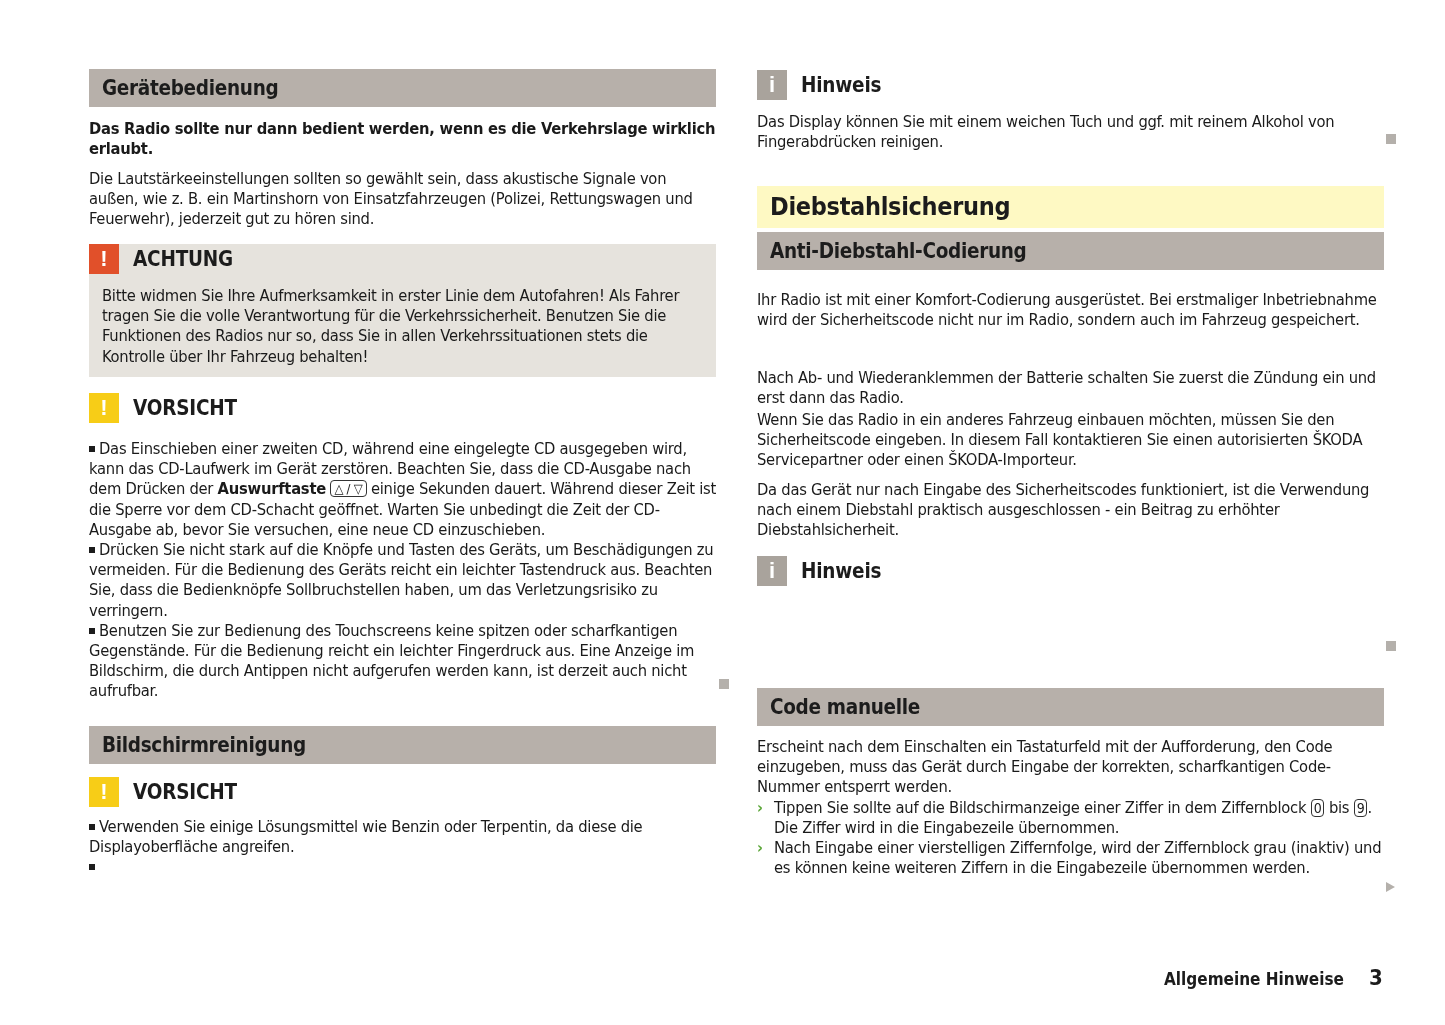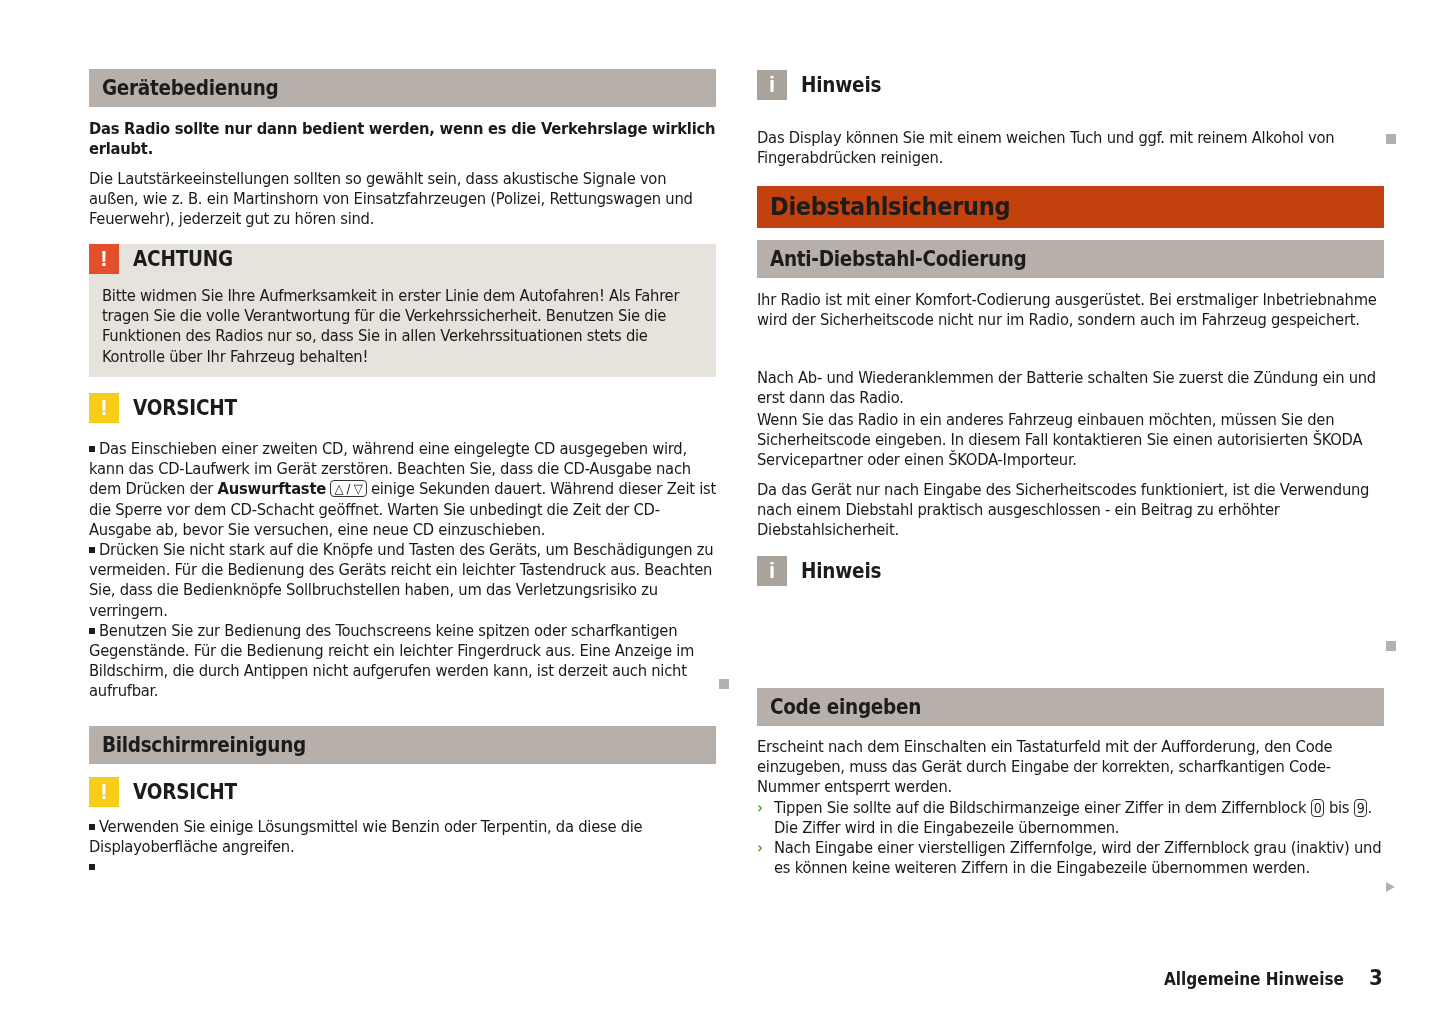--- a/index.html
+++ b/index.html
@@ -6,21 +6,21 @@
   html, body { width: 1445px; height: 1025px; background: #ffffff; overflow: hidden; }
   body { position: relative; font-family: "DejaVu Sans Condensed", "Liberation Sans Narrow", "Liberation Sans", sans-serif; color: #1a1a1a; }
   .col { position: absolute; top: 0; }
   .col-left { left: 89px; width: 627px; }
   .col-right { left: 757px; width: 627px; }
 
   .txt { font-size: 16.4px; line-height: 20.2px; letter-spacing: -0.25px; font-stretch: condensed; }
   .txt b { font-weight: bold; }
 
   .sec-head { position: absolute; left: 0; width: 627px; background: #b7b0aa; height: 38px; padding-left: 13px; font-size: 20.5px; font-weight: bold; line-height: 38px; color: #1c1c1c; letter-spacing: -0.3px; }
-  .chap-head { position: absolute; left: 0; width: 627px; background: #c2410c; height: 42px; padding-left: 13px; font-size: 25px; font-weight: bold; line-height: 42px; color: #1c1c1c; letter-spacing: -0.3px; }
+  .chap-head { position: absolute; left: 0; width: 627px; background: #fef9c3; height: 42px; padding-left: 13px; font-size: 25px; font-weight: bold; line-height: 42px; color: #1c1c1c; letter-spacing: -0.3px; }
 
   .abs { position: absolute; left: 0; width: 627px; }
 
   .achtung-box { position: absolute; left: 0; width: 627px; background: #e6e3dd; }
   .callout-title { display: flex; align-items: center; height: 30px; }
   .callout-icon { width: 30px; height: 30px; display: flex; align-items: center; justify-content: center; color: #fff; font-weight: bold; font-size: 22px; line-height: 30px; font-family: "Liberation Sans", sans-serif; }
   .icon-red { background: #e1502a; }
   .icon-yellow { background: #f7cd17; }
   .icon-grey { background: #a9a39c; }
   .callout-label { margin-left: 14px; font-size: 20.5px; font-weight: bold; letter-spacing: -0.2px; color: #1c1c1c; }
@@ -82,42 +82,42 @@
   </div>
 </div>
 
 <div class="col col-right">
 
   <div class="abs" style="top:70px;">
     <div class="callout-title">
       <div class="callout-icon icon-grey">i</div>
       <div class="callout-label">Hinweis</div>
     </div>
-    <div class="txt" style="margin-top:28px; width:620px;">Das Display können Sie mit einem weichen Tuch und ggf. mit reinem Alkohol von Fingerabdrücken reinigen.</div>
+    <div class="txt" style="margin-top:12px; width:620px;">Das Display können Sie mit einem weichen Tuch und ggf. mit reinem Alkohol von Fingerabdrücken reinigen.</div>
   </div>
   <div class="end-mark" style="left:629px; top:134px;"></div>
 
   <div class="chap-head" style="top:186px;">Diebstahlsicherung</div>
 
-  <div class="sec-head" style="top:240px;">Anti-Diebstahl-Codierung</div>
+  <div class="sec-head" style="top:232px;">Anti-Diebstahl-Codierung</div>
 
   <div class="abs txt" style="top:290px;">Ihr Radio ist mit einer Komfort-Codierung ausgerüstet. Bei erstmaliger Inbetriebnahme wird der Sicherheitscode nicht nur im Radio, sondern auch im Fahrzeug gespeichert.</div>
   <div class="abs txt" style="top:368px;">Nach Ab- und Wiederanklemmen der Batterie schalten Sie zuerst die Zündung ein und erst dann das Radio.</div>
   <div class="abs txt" style="top:410px;">Wenn Sie das Radio in ein anderes Fahrzeug einbauen möchten, müssen Sie den Sicherheitscode eingeben. In diesem Fall kontaktieren Sie einen autorisierten ŠKODA Servicepartner oder einen ŠKODA-Importeur.</div>
   <div class="abs txt" style="top:480px;">Da das Gerät nur nach Eingabe des Sicherheitscodes funktioniert, ist die Verwendung nach einem Diebstahl praktisch ausgeschlossen - ein Beitrag zu erhöhter Diebstahlsicherheit.</div>
 
   <div class="abs" style="top:556px;">
     <div class="callout-title">
       <div class="callout-icon icon-grey">i</div>
       <div class="callout-label">Hinweis</div>
     </div>
   </div>
   <div class="end-mark" style="left:629px; top:641px;"></div>
 
-  <div class="sec-head" style="top:688px;">Code eingeben</div>
+  <div class="sec-head" style="top:688px;">Code manuelle</div>
 
   <div class="abs txt" style="top:737px;">
     <div>Erscheint nach dem Einschalten ein Tastaturfeld mit der Aufforderung, den Code einzugeben, muss das Gerät durch Eingabe der korrekten, scharfkantigen Code-Nummer entsperrt werden.</div>
     <div class="step">
       <span class="step-arrow">›</span><span>Tippen Sie sollte auf die Bildschirmanzeige einer Ziffer in dem Ziffernblock </span><span class="digitcap">0</span><span> bis </span><span class="digitcap">9</span><span>. Die Ziffer wird in die Eingabezeile übernommen.</span>
     </div>
     <div class="step">
       <span class="step-arrow">›</span><span>Nach Eingabe einer vierstelligen Ziffernfolge, wird der Ziffernblock grau (inaktiv) und es können keine weiteren Ziffern in die Eingabezeile übernommen werden.</span>
     </div>
   </div>

